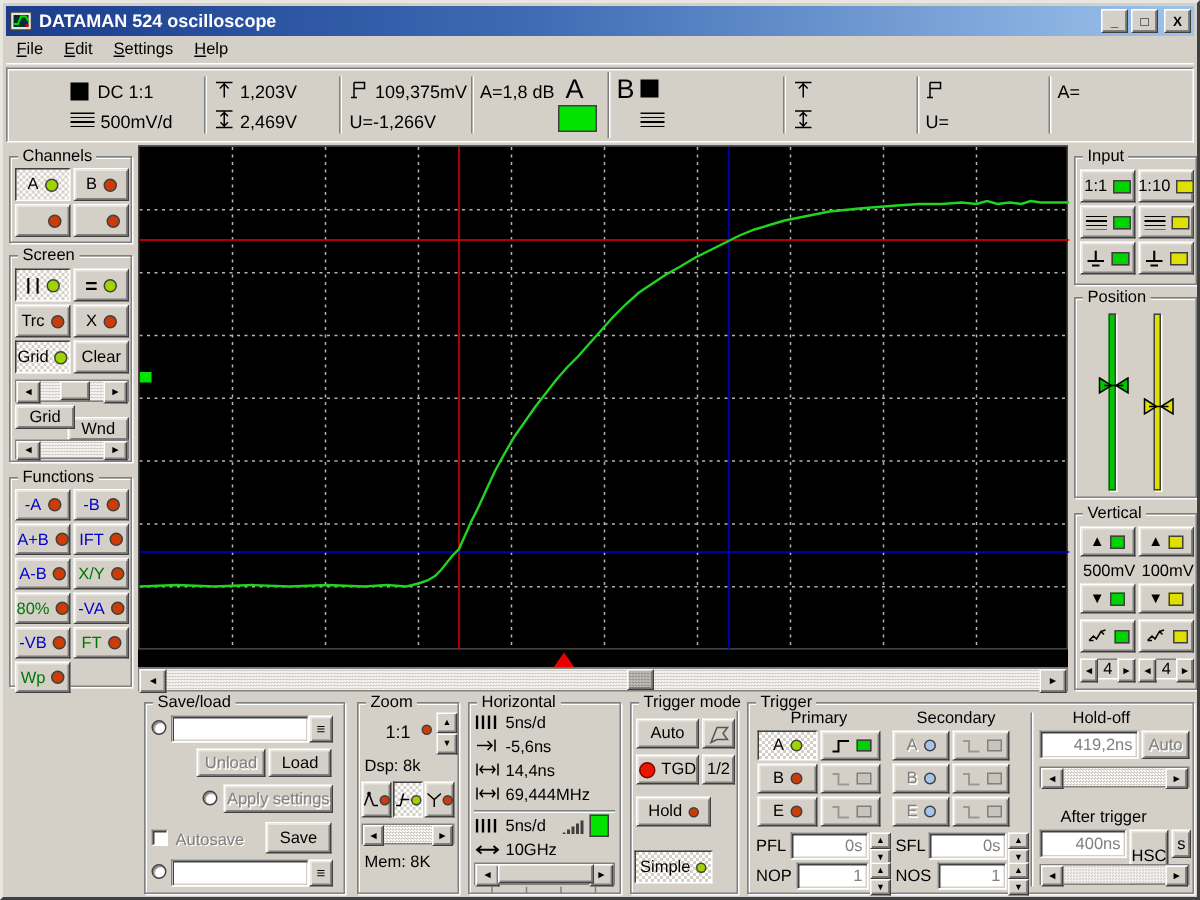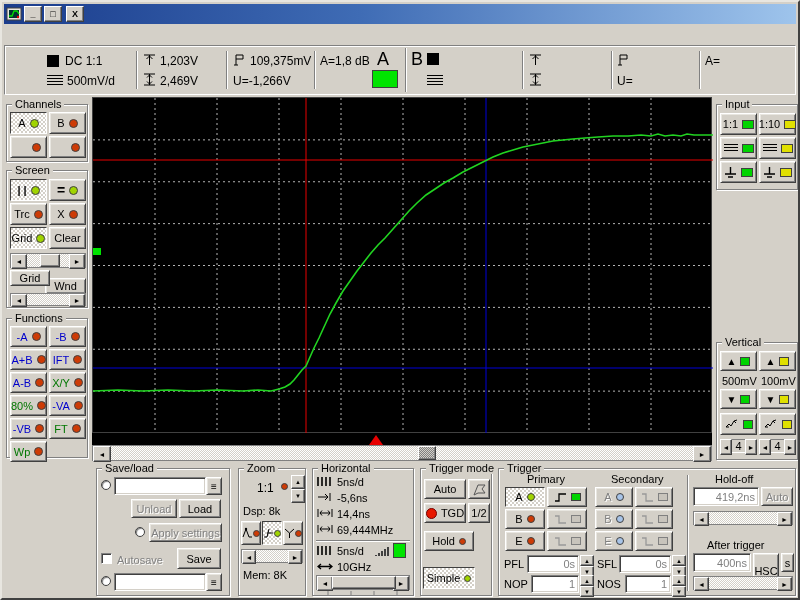--- a/index.html
+++ b/index.html
@@ -86,25 +86,32 @@
 
 <div id="win">
 
   <div id="titlebar" class="abs">
     <svg width="16" height="16">
       <rect x="1" y="2" width="14" height="12" fill="#e8e6e0" stroke="#404040"></rect>
       <rect x="3" y="4" width="10" height="8" fill="#003030"></rect>
       <polyline points="3,10 6,10 8,5 11,5 13,8" fill="none" stroke="#00e000" stroke-width="1.3"></polyline>
       <circle cx="12" cy="11" r="1.2" fill="#e00000"></circle>
     </svg>
+    <span class="title">DATAMAN 524 oscilloscope</span>
     <span class="tbtn">_</span>
     <span class="tbtn">□</span>
     <span class="tbtn" style="margin-left:4px">X</span>
   </div>
 
+  <div id="menubar" class="abs">
+    <span class="menu-item">File</span>
+    <span class="menu-item">Edit</span>
+    <span class="menu-item">Settings</span>
+    <span class="menu-item">Help</span>
+  </div>
 
   <div id="toolbar" class="abs">
 
     <span class="abs blacksq" style="left:42px;top:9px"></span>
     <span class="abs mval" style="left:60px;top:8px">DC 1:1</span>
     <span class="abs hlines" style="left:42px;top:29px"></span>
     <span class="abs mval" style="left:62px;top:28px">500mV/d</span>
     <span class="sep" style="left:131px"></span>
     <svg class="abs" style="left:138px;top:8px" width="13" height="12">
       <path d="M1,1 H12 M6.5,1 V11 M3.5,5 L6.5,2 L9.5,5" stroke="#000" fill="none"></path>
@@ -314,20 +321,35 @@
       <span class="rled"></span>
     </div>
     <div class="abs btn" style="left:42px;top:56px;width:37px;height:22px">
       <svg width="13" height="11">
           <path d="M6.5,0 V7 M1,7 H12 M4,10 H9" stroke="#000" fill="none" stroke-width="1.4"></path>
         </svg>
       <span class="rled yel"></span>
     </div>
   </div>
 
+  <div class="abs group" style="left:714px;top:196px;width:82px;height:134px">
+    <span class="gtitle">Position</span>
+    <div class="abs vslider" style="left:22px;top:10px;height:118px;background:#00c800"></div>
+    <div class="abs vslider" style="left:52px;top:10px;height:118px;background:#e0e000"></div>
+    <svg class="abs" style="left:15px;top:52px" width="21" height="12">
+      <path d="M1,1 L9,6 L1,11 Z" fill="#00c800" stroke="#000"></path>
+      <path d="M20,1 L12,6 L20,11 Z" fill="#00c800" stroke="#000"></path>
+      <line x1="4" y1="6" x2="17" y2="6" stroke="#000"></line>
+    </svg>
+    <svg class="abs" style="left:45px;top:66px" width="21" height="12">
+      <path d="M1,1 L9,6 L1,11 Z" fill="#e0e000" stroke="#000"></path>
+      <path d="M20,1 L12,6 L20,11 Z" fill="#e0e000" stroke="#000"></path>
+      <line x1="4" y1="6" x2="17" y2="6" stroke="#000"></line>
+    </svg>
+  </div>
 
   <div class="abs group" style="left:714px;top:340px;width:82px;height:118px">
     <span class="gtitle">Vertical</span>
     <div class="abs btn" style="left:3px;top:8px;width:37px;height:20px">
       <span style="font-size:10px">▲</span>
         <span class="rled" style="width:8px"></span>
     </div>
     <div class="abs btn" style="left:42px;top:8px;width:37px;height:20px">
       <span style="font-size:10px">▲</span>
         <span class="rled yel" style="width:8px"></span>

